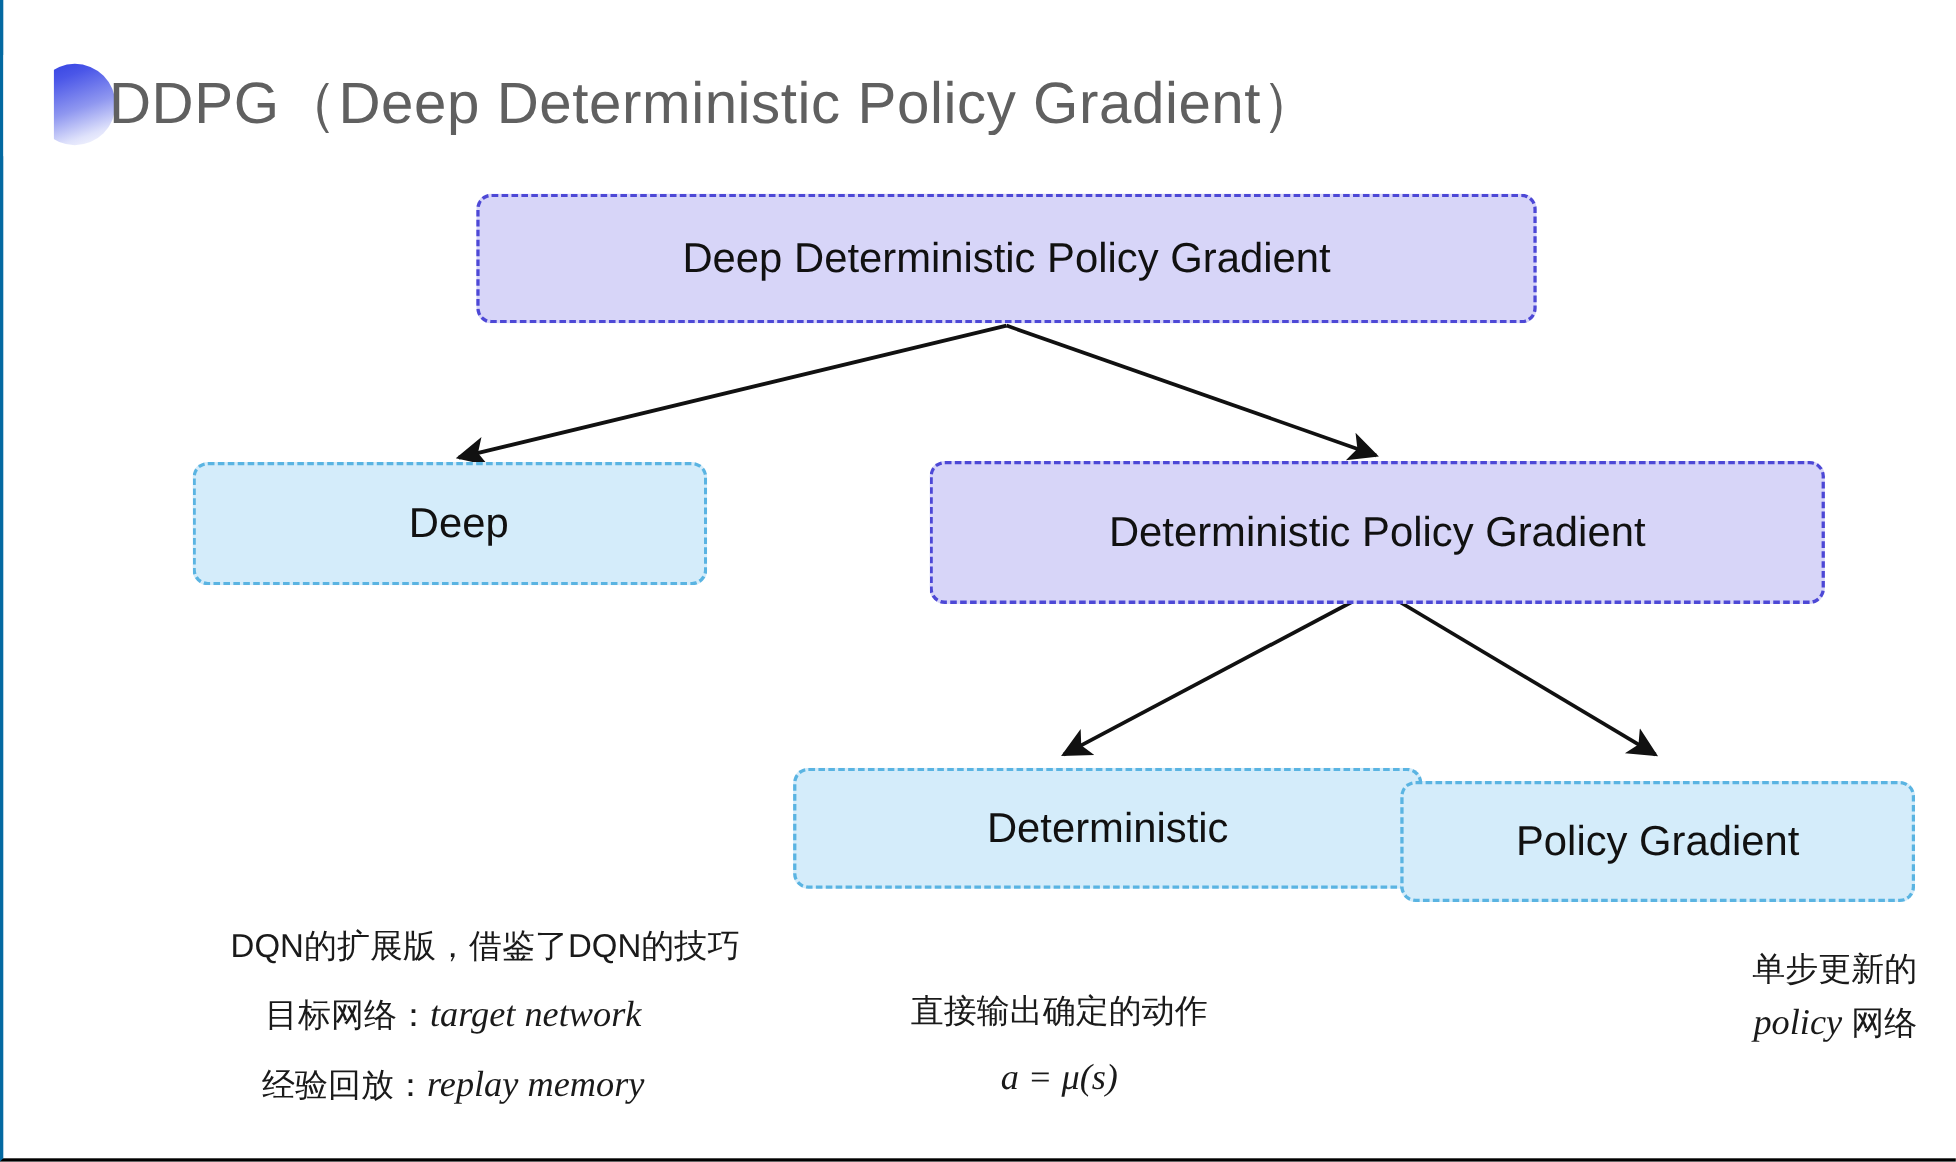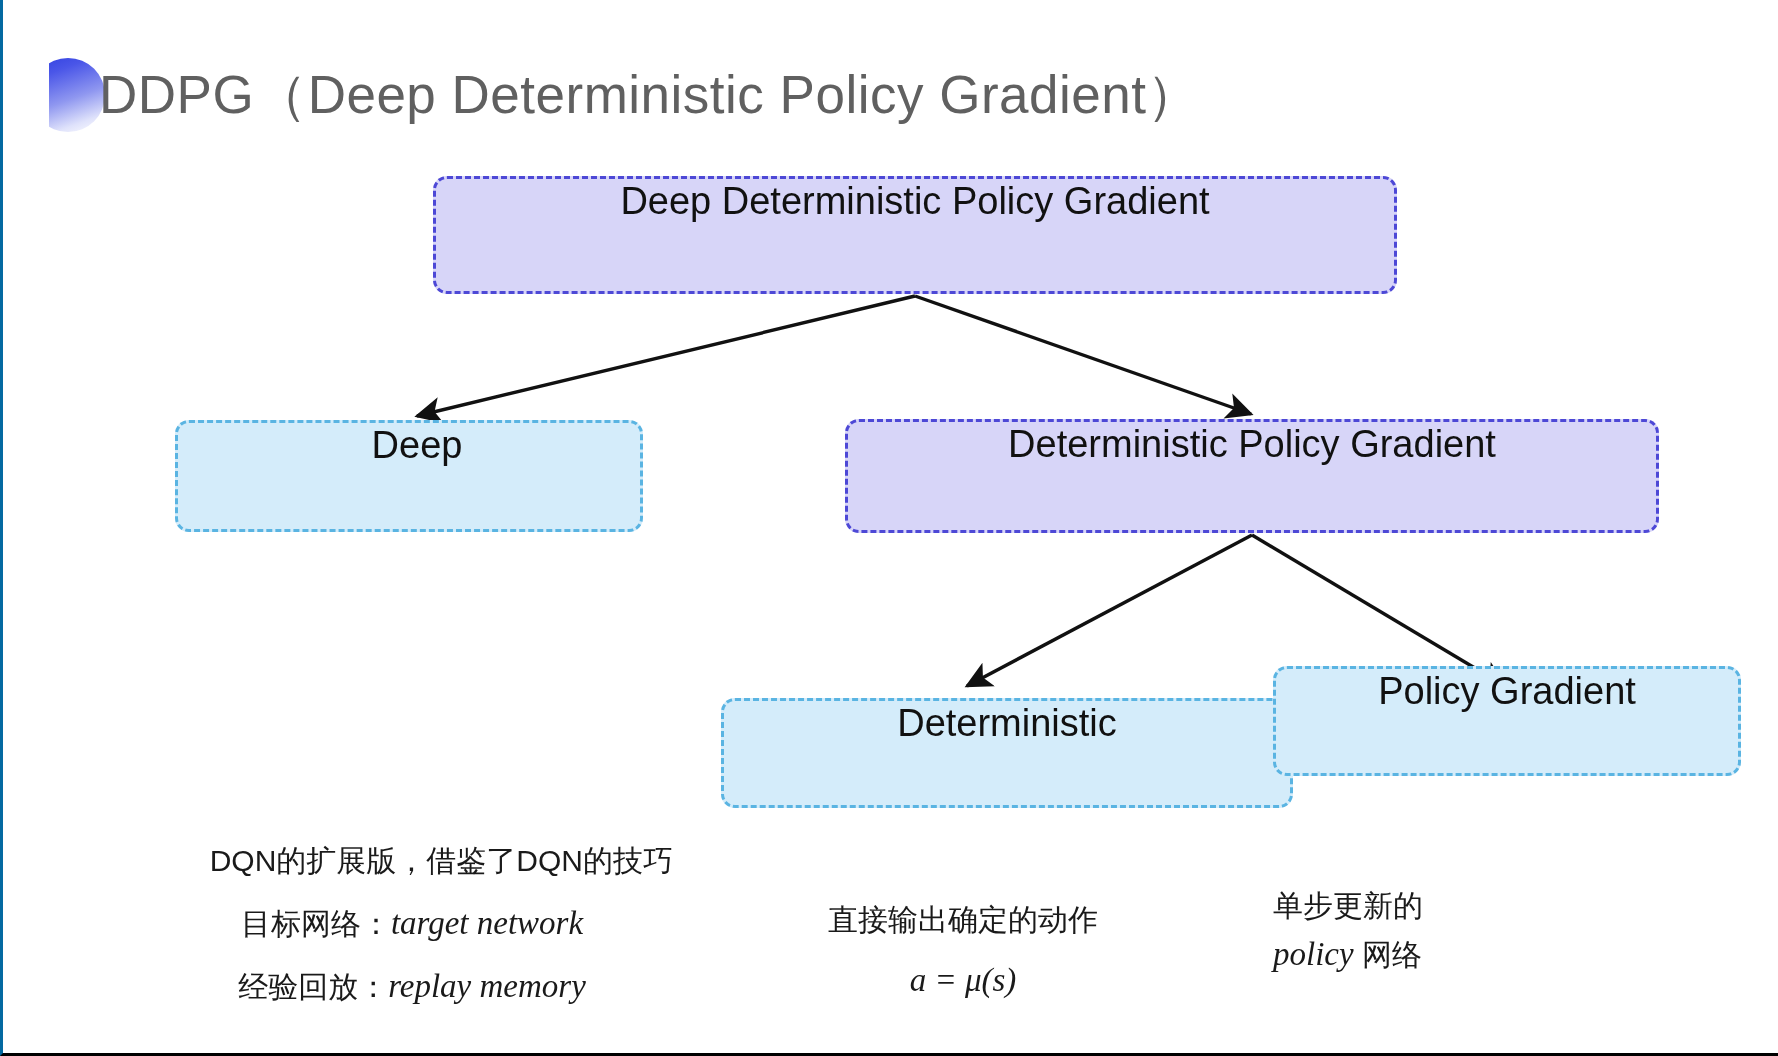--- a/index.html
+++ b/index.html
@@ -53,20 +53,21 @@
     font-weight: 400;
     letter-spacing: 0.5px;
     white-space: nowrap;
   }
 
   
   .node {
     position: absolute;
     box-sizing: border-box;
     display: flex;
+    align-items: center;
     justify-content: center;
     border-radius: 14px;
     text-align: center;
     color: #111111;
     z-index: 3;
   }
   .node-purple {
     background: #d7d5f8;
     border: 3px dashed #4d48d6;
   }
@@ -77,23 +78,23 @@
   .node-label {
     font-size: 38px;
     line-height: 44px;
     font-weight: 400;
     color: #111111;
     white-space: nowrap;
   }
 
   #node-ddpg   { left: 430px; top: 176px;  width: 964px; height: 118px; }
   #node-deep   { left: 172px; top: 420px;  width: 468px; height: 112px; padding-left: 16px; }
-  #node-dpg    { left: 842px; top: 419px;  width: 814px; height: 114px; }
+  #node-dpg    { left: 842px; top: 419px;  width: 814px; height: 130px; }
   #node-det    { left: 718px; top: 698px;  width: 572px; height: 110px; }
-  #node-pg     { left: 1270px; top: 666px; width: 468px; height: 110px; }
+  #node-pg     { left: 1270px; top: 710px; width: 468px; height: 110px; }
 
   
   #connectors {
     position: absolute;
     left: 0;
     top: 0;
     width: 1778px;
     height: 1056px;
     z-index: 2;
     pointer-events: none;
@@ -124,21 +125,21 @@
   }
 
   #caption-deep { left: 130px; top: 830px; text-align: center; width: 540px; }
   #caption-deep .cap-line:nth-child(1) { text-align: right; }
   #caption-deep .cap-line:nth-child(2),
   #caption-deep .cap-line:nth-child(3) { text-align: center; padding-left: 18px; }
 
   #caption-det { left: 715px; top: 896px; text-align: center; width: 490px; }
   #caption-det .cap-line { line-height: 48px; }
 
-  #caption-pg { left: 1270px; top: 858px; text-align: left; width: 470px; margin-top: 24px; }
+  #caption-pg { left: 1270px; top: 858px; text-align: right; width: 470px; }
   #caption-pg .cap-line { line-height: 48px; }
 </style>
 </head>
 <body>
 
 <div id="slide">
 
   <div id="title-decor"></div>
   <div id="title-decor-mask"></div>
 

